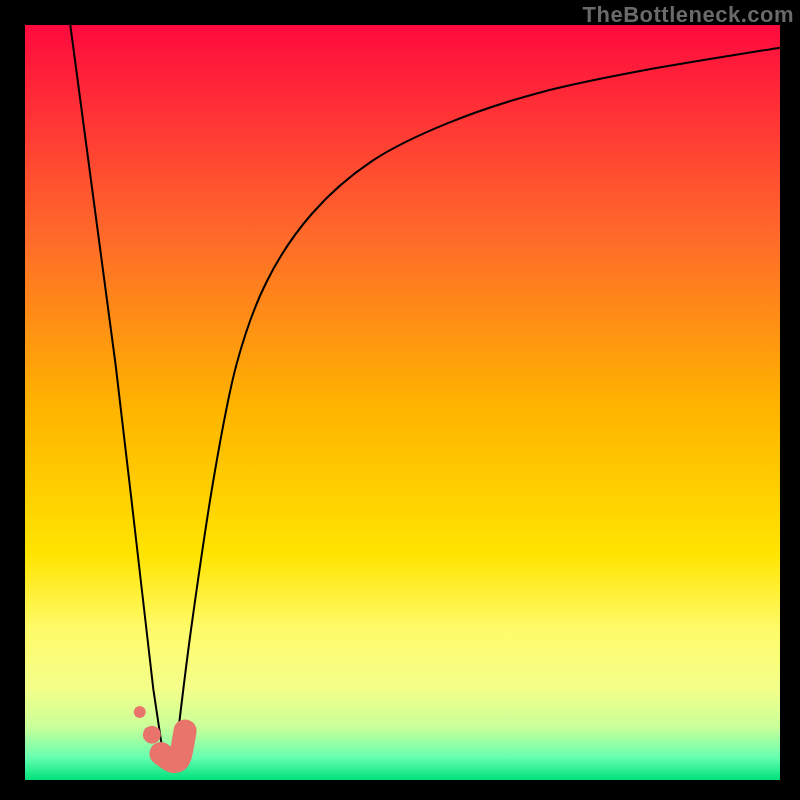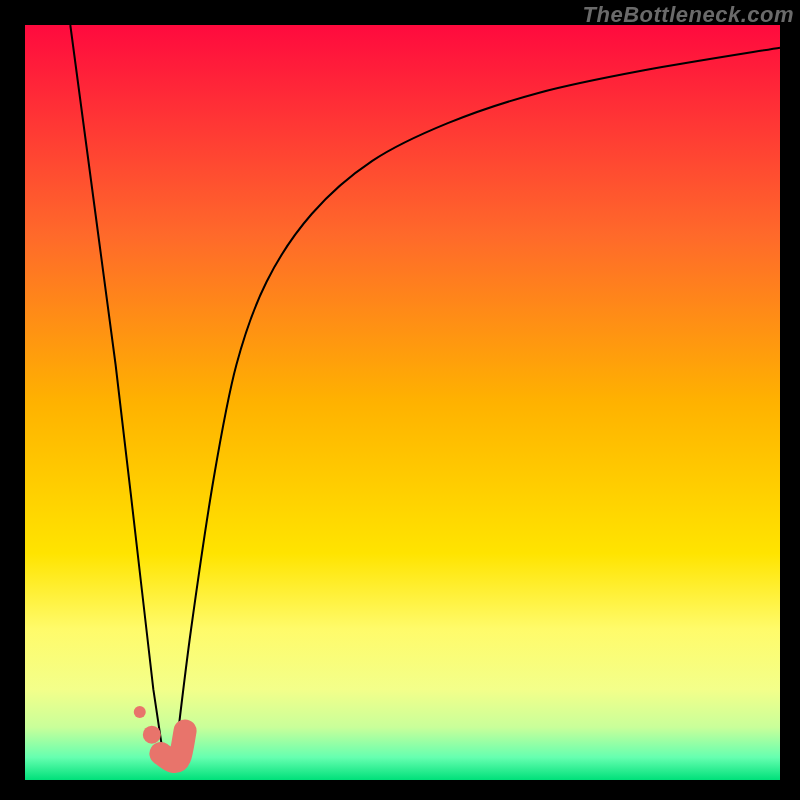--- a/index.html
+++ b/index.html
@@ -18,21 +18,20 @@
   .watermark {
     position: absolute;
     top: 2px;
     right: 6px;
     font-family: Arial, Helvetica, sans-serif;
     font-size: 22px;
     font-weight: 600;
     color: #6a6a6a;
     letter-spacing: 0.5px;
     z-index: 20;
-    font-style: italic;
   }
   svg {
     position: absolute;
     top: 0;
     left: 0;
   }
 </style>
 </head>
 <body>
 

